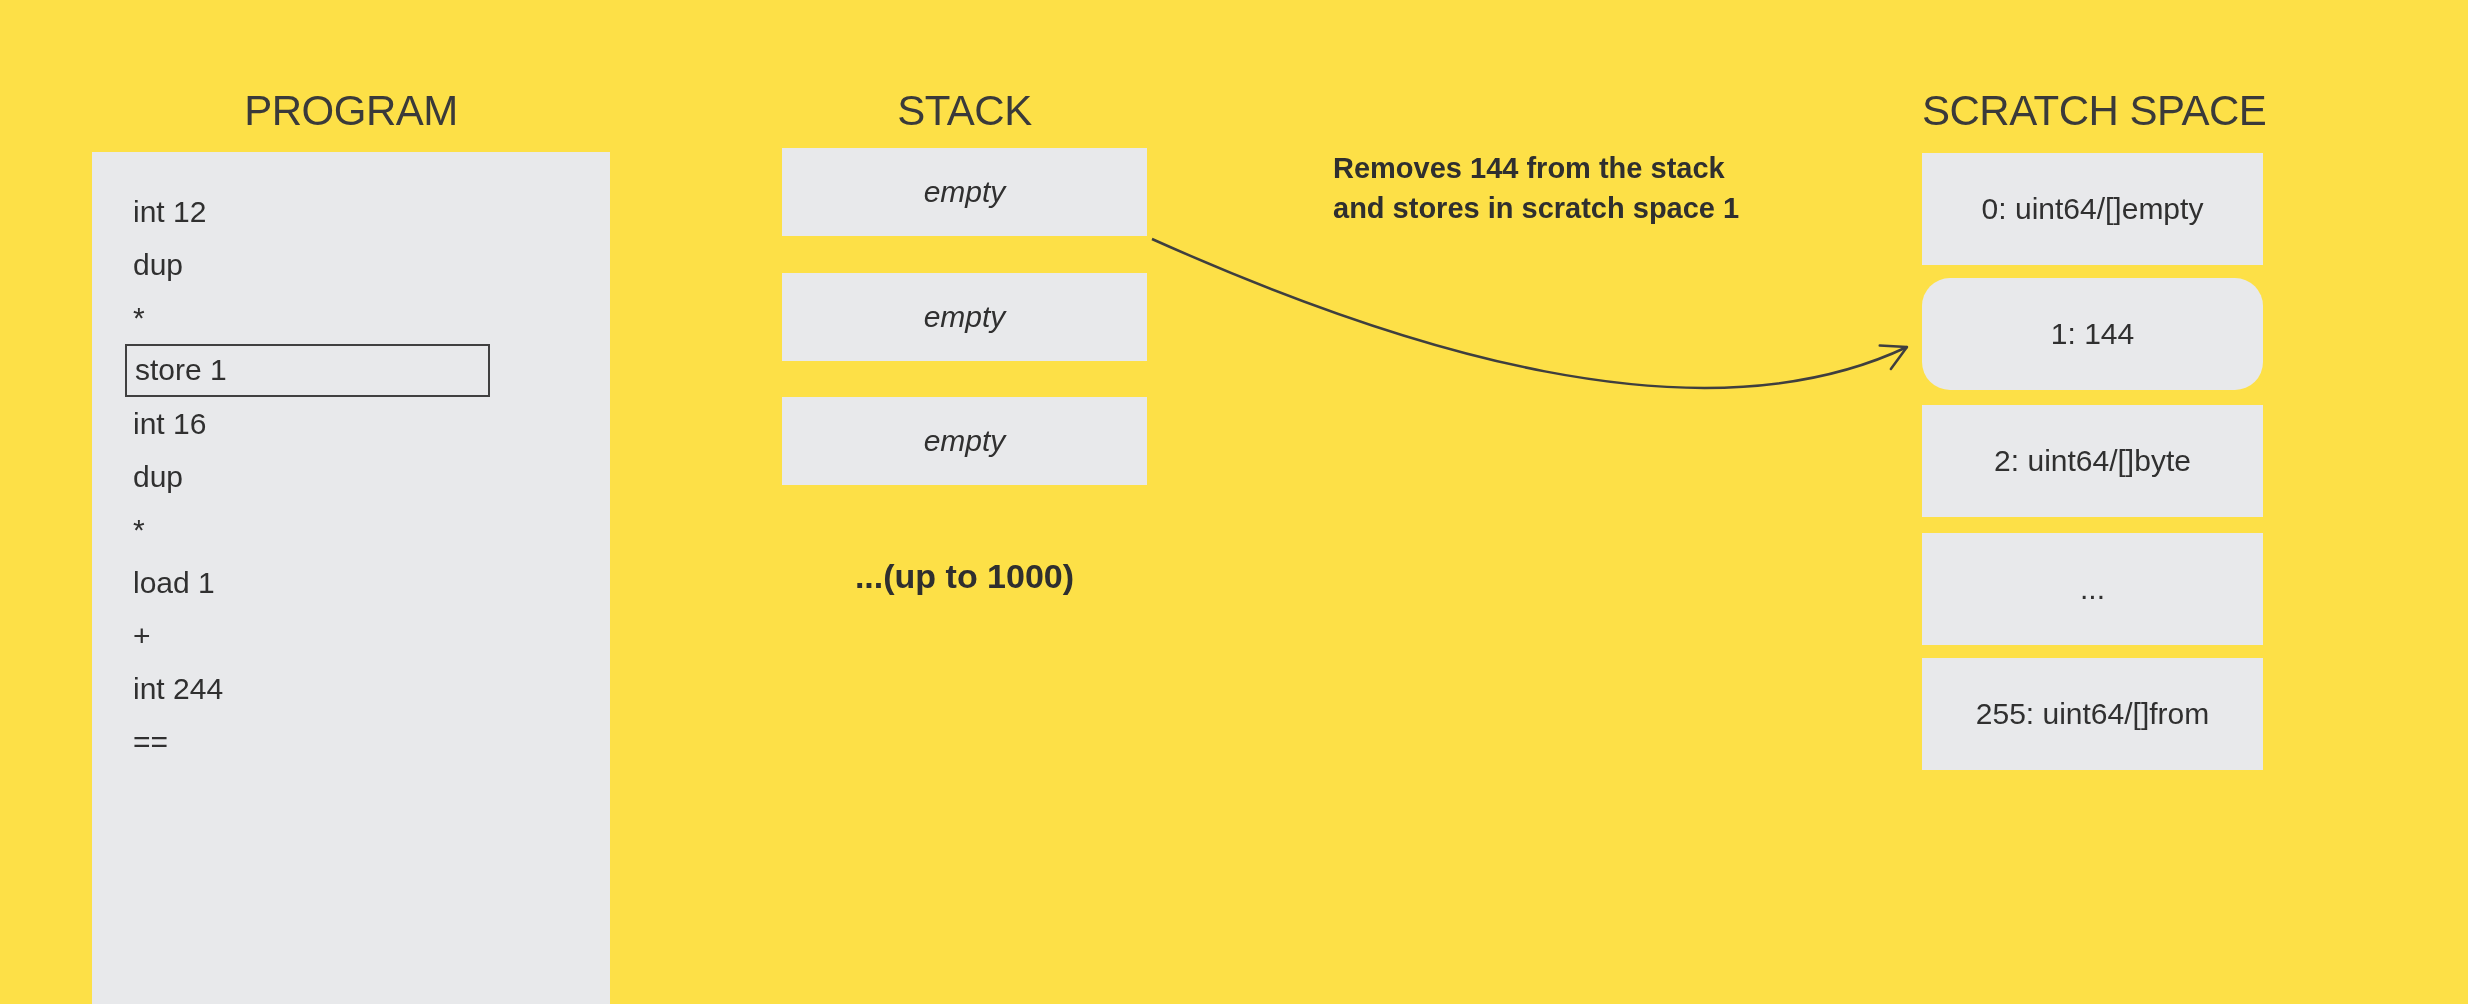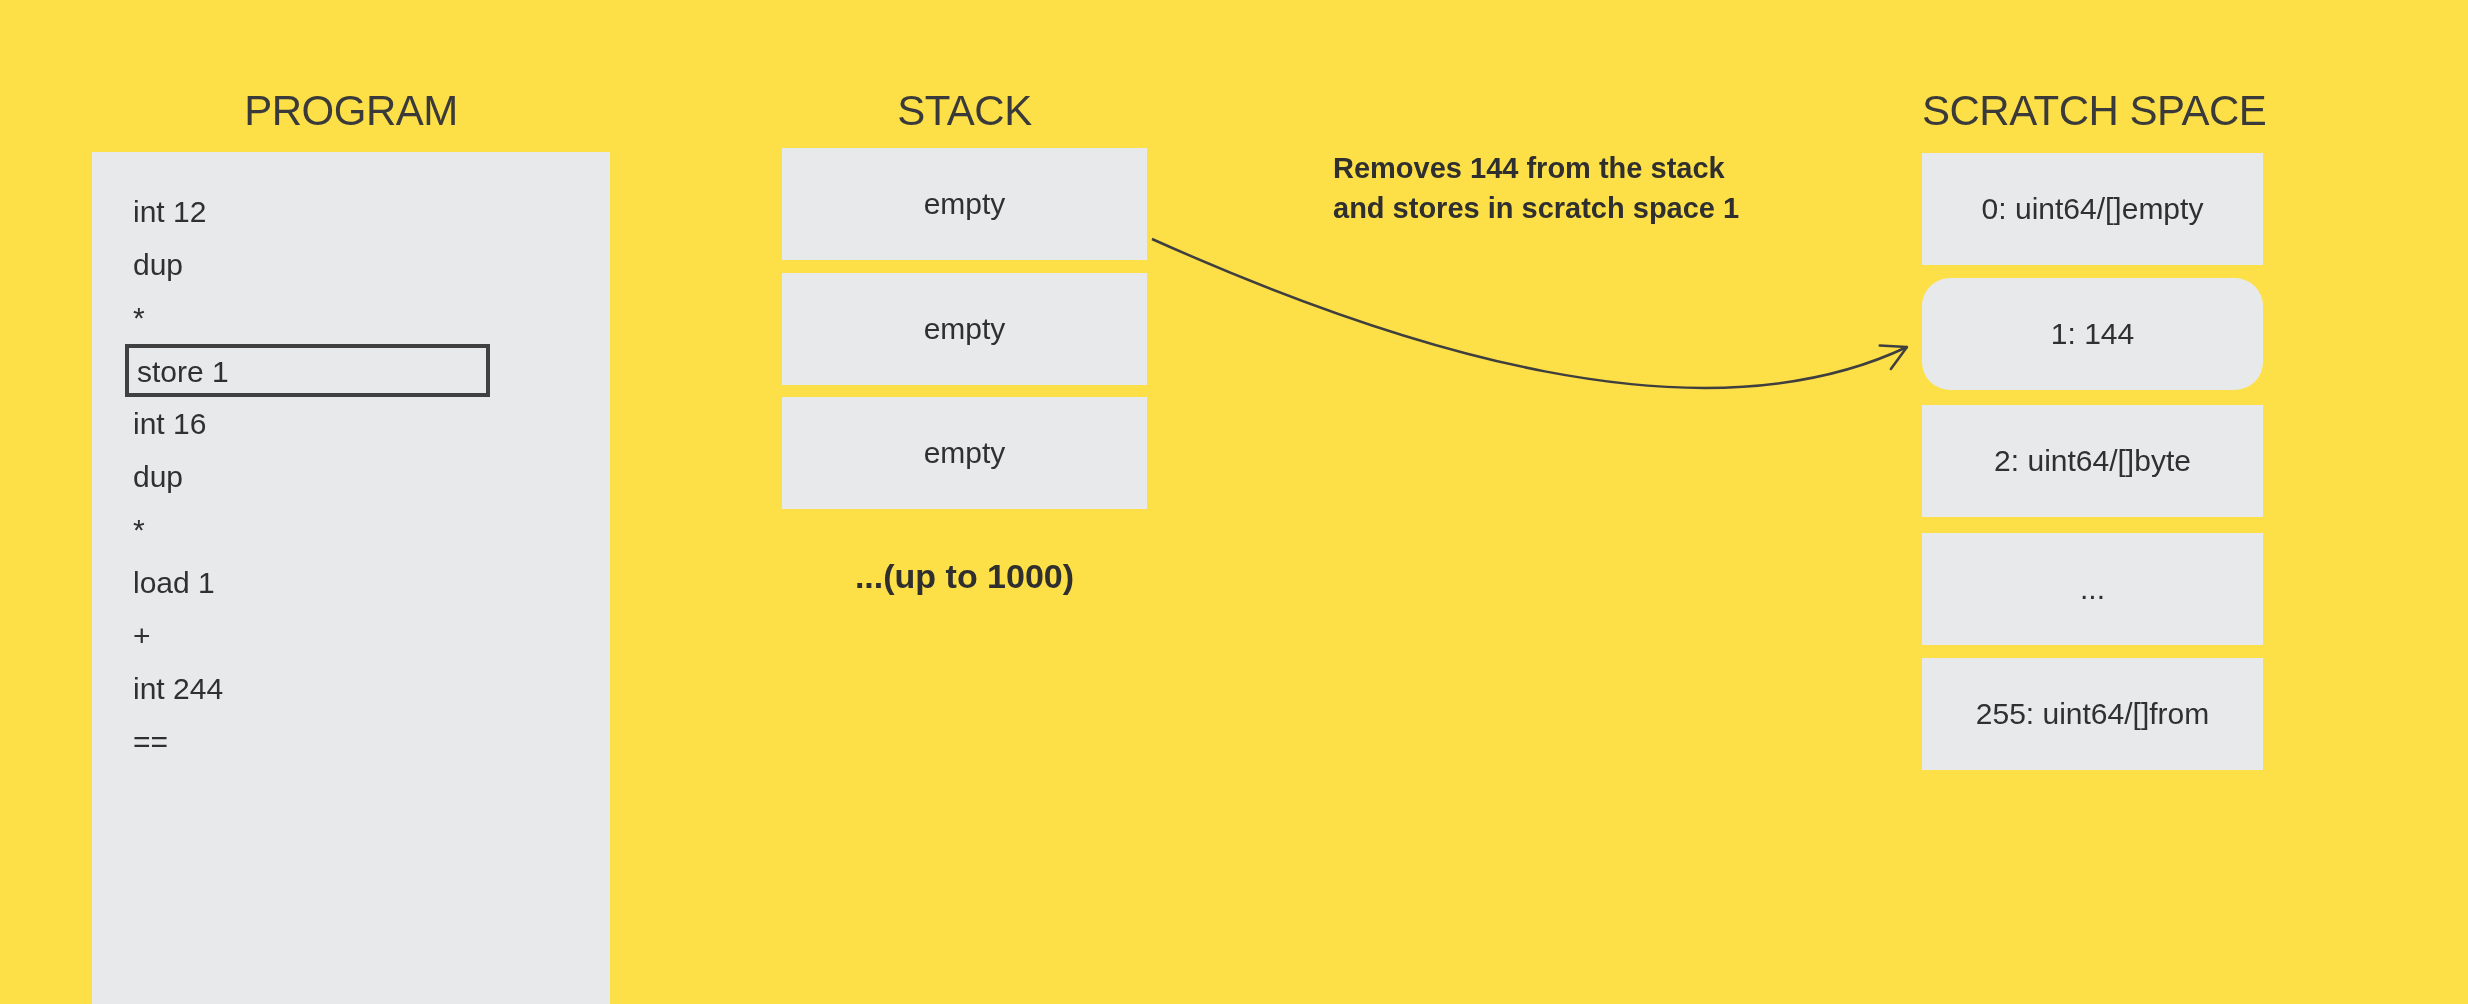--- a/index.html
+++ b/index.html
@@ -47,34 +47,34 @@
     padding-left: 41px;
     font-size: 30px;
     color: #303030;
     white-space: pre;
   }
   .pline.highlight {
     box-sizing: border-box;
     width: 365px;
     margin-left: 33px;
     padding-left: 8px;
-    border: 4px solid #404040;
+    border: 2px solid #404040;
     line-height: 47px;
   }
 
   .slot {
     position: absolute;
     background: #e8e9eb;
     display: flex;
     align-items: center;
     justify-content: center;
     font-size: 30px;
     color: #303030;
   }
-  .stack-slot   { left: 782px;  width: 365px; height: 112px; }
+  .stack-slot   { left: 782px;  width: 365px; height: 88px; font-style: italic; }
   .scratch-slot { left: 1922px; width: 341px; height: 112px; }
   .stack-slot.s0 { top: 148px; }
   .stack-slot.s1 { top: 273px; }
   .stack-slot.s2 { top: 397px; }
   .scratch-slot.c0 { top: 153px; }
   .scratch-slot.c1 { top: 278px; border-radius: 28px; }
   .scratch-slot.c2 { top: 405px; }
   .scratch-slot.c3 { top: 533px; }
   .scratch-slot.c4 { top: 658px; }
 

